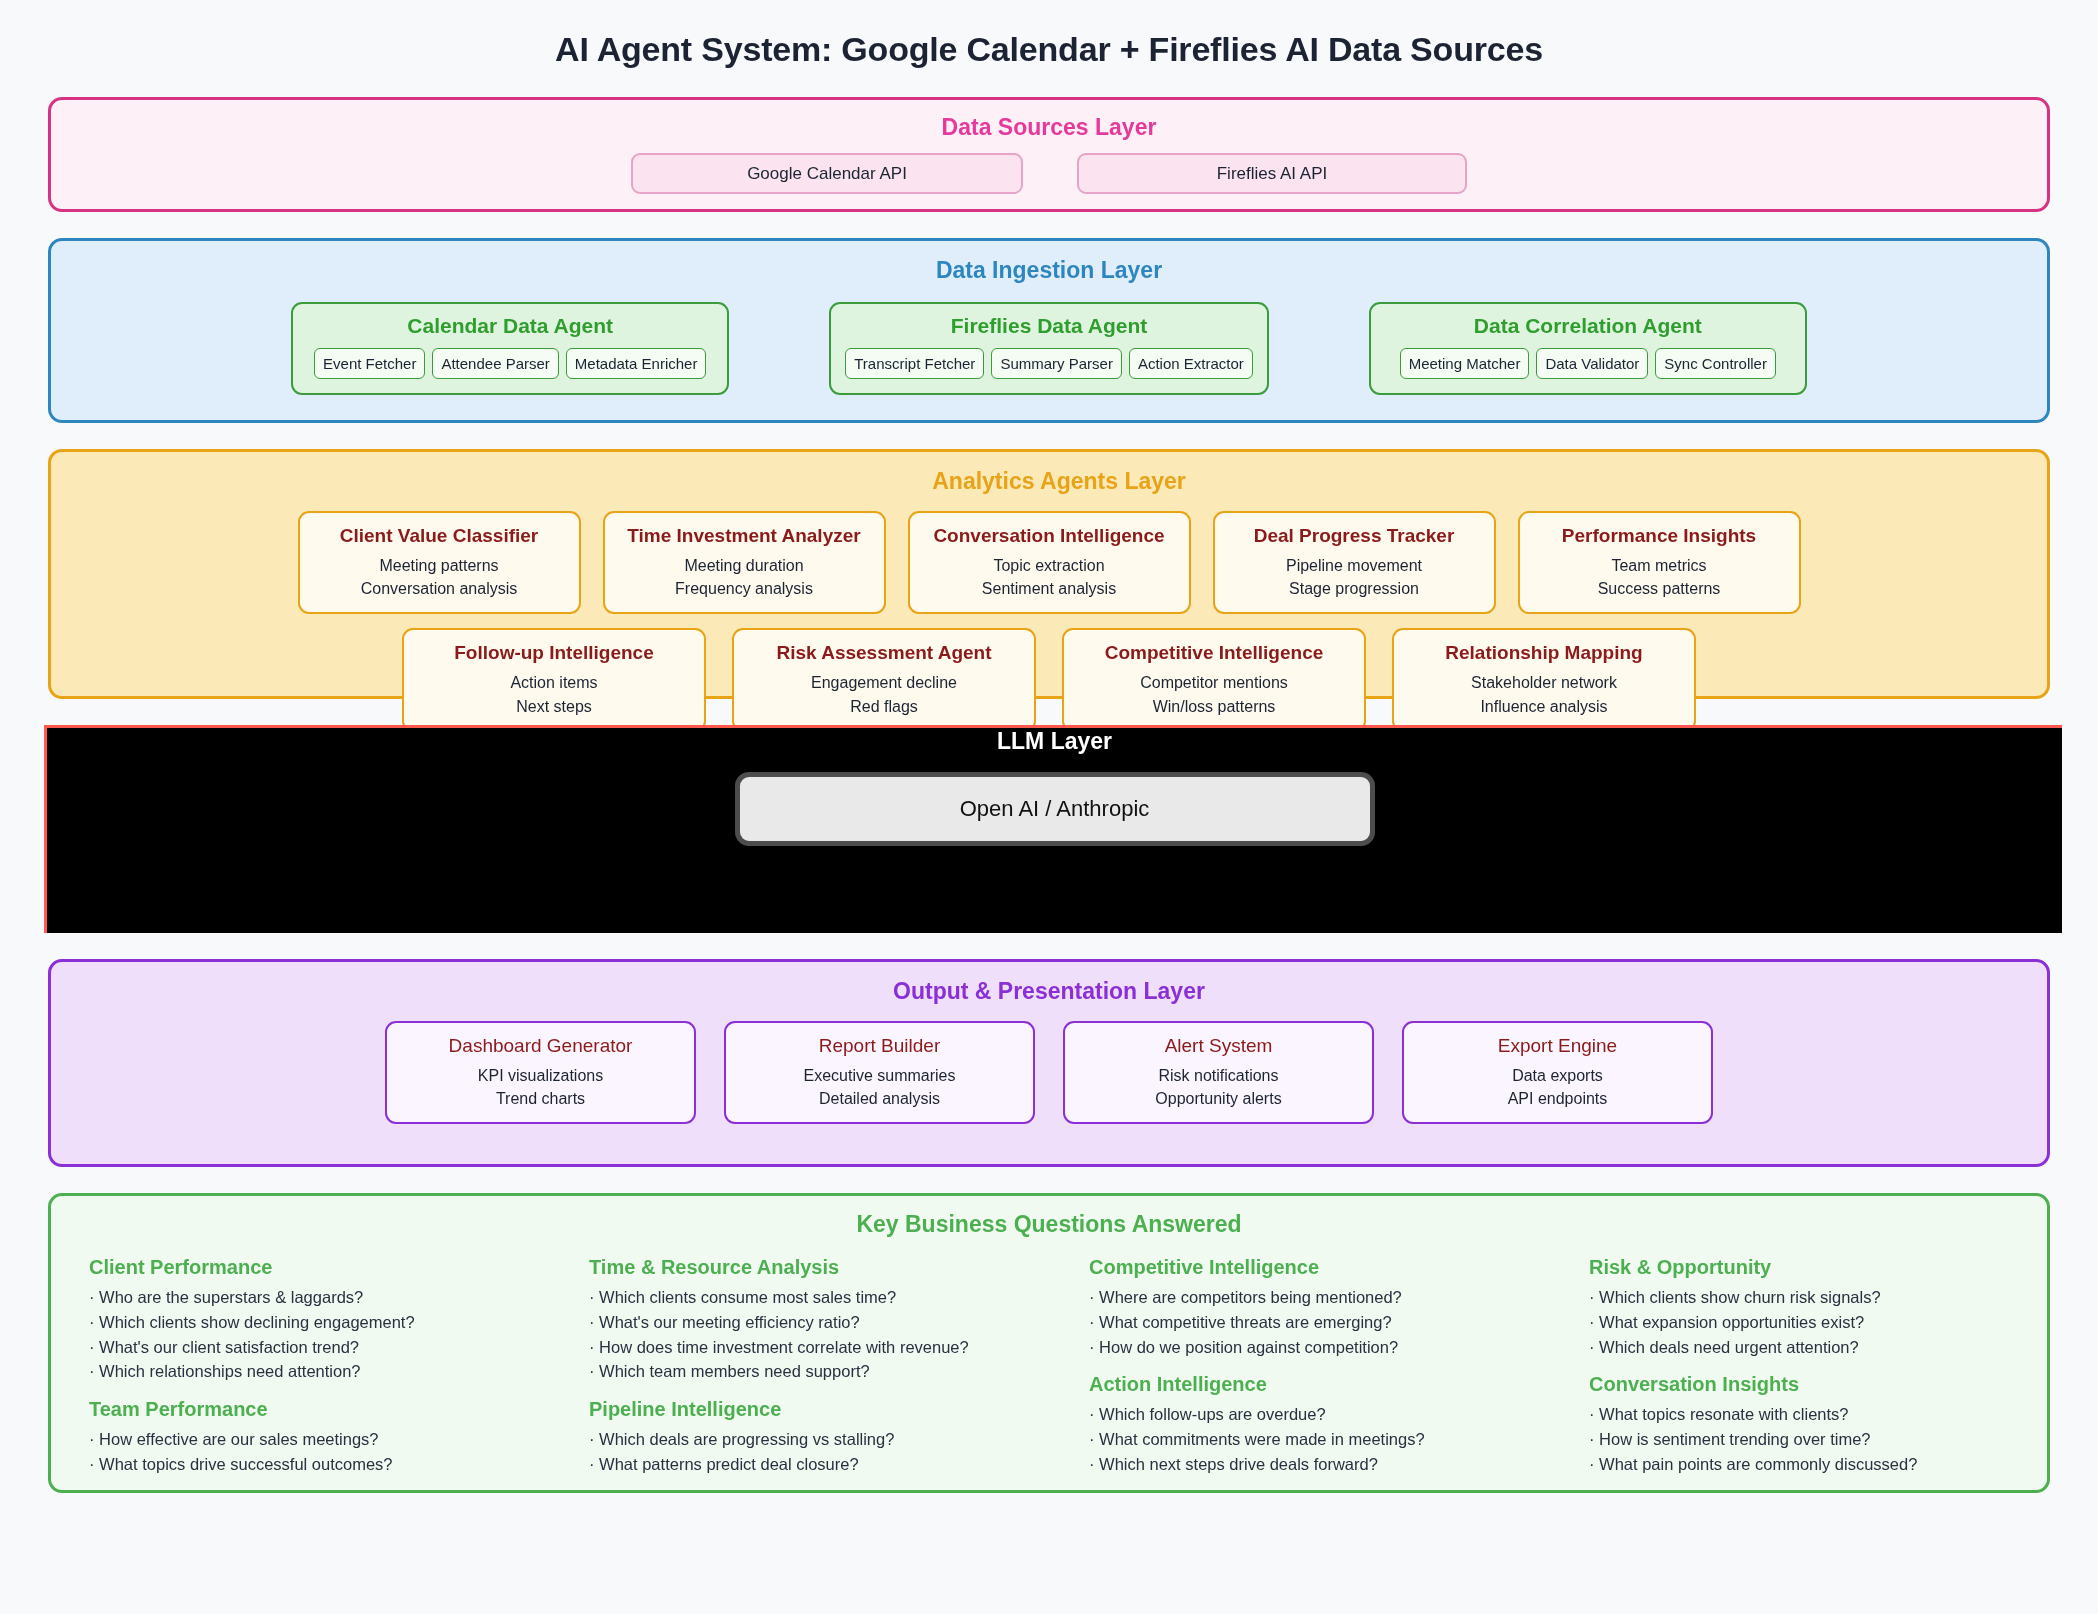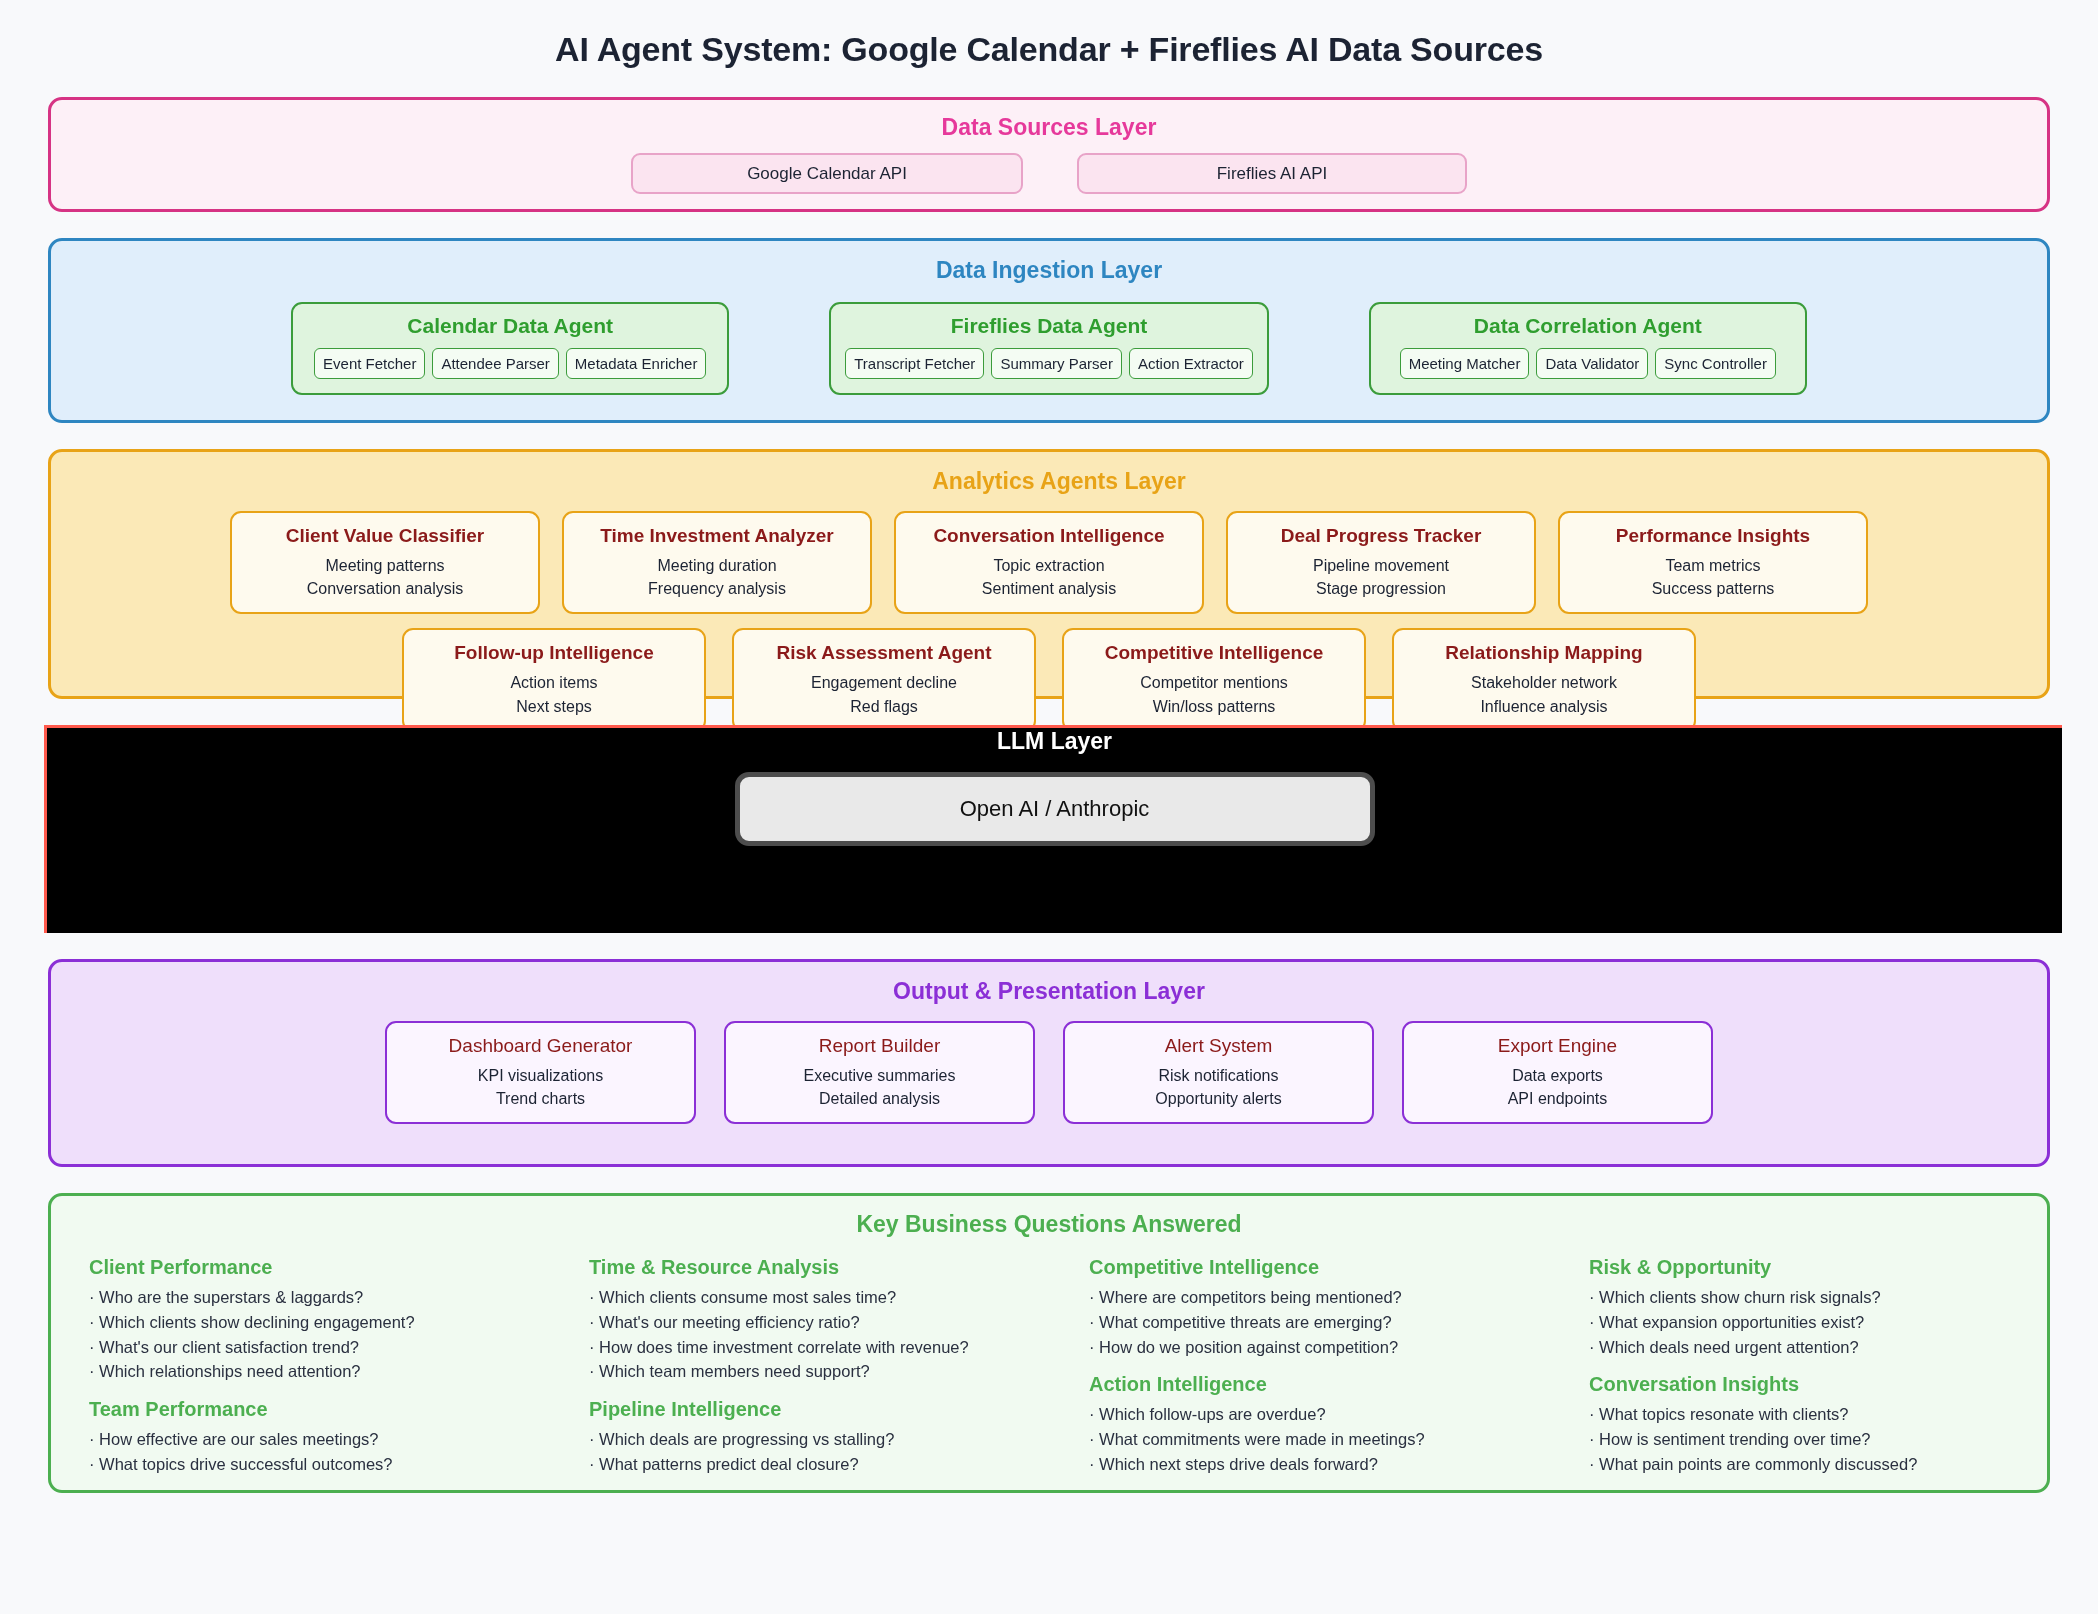--- a/index.html
+++ b/index.html
@@ -114,21 +114,21 @@
     display: flex;
     justify-content: center;
     gap: 22px;
     margin-top: 16px;
   }
   .analytics-row.row2 { margin-top: 14px; gap: 26px; }
   .ana-card {
     border: 2px solid #e8a317;
     background: #fefaee;
     border-radius: 11px;
-    width: 310px;
+    width: 283px;
     padding: 12px 8px 12px 8px;
     text-align: center;
   }
   .ana-card.narrow { width: 304px; }
   .ana-title {
     color: #8b1a1a;
     font-weight: bold;
     font-size: 19px;
     margin-bottom: 7px;
   }

